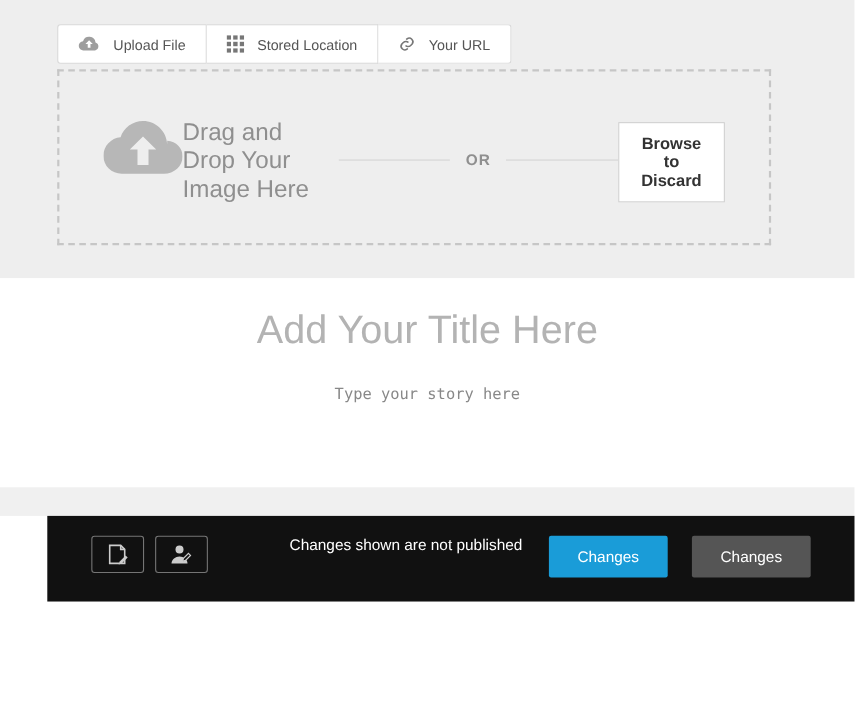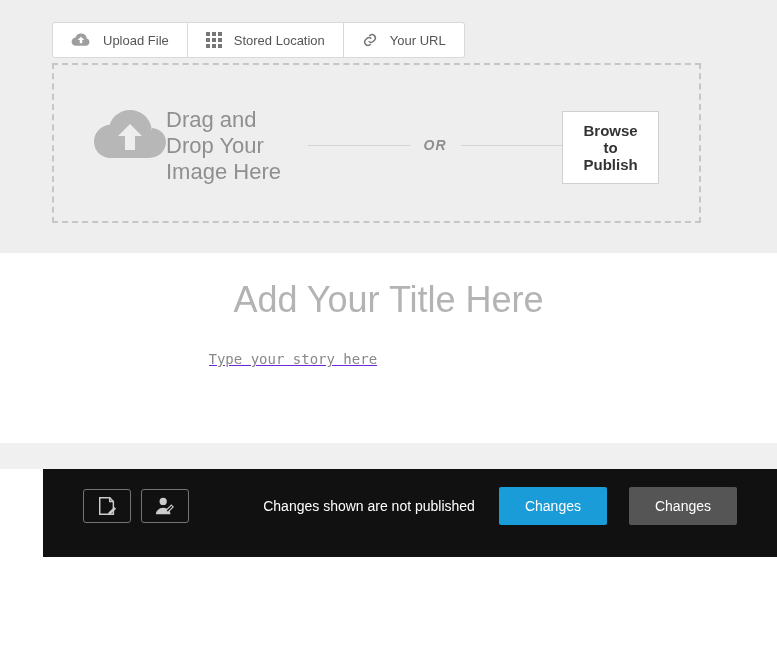--- a/index.html
+++ b/index.html
@@ -22,50 +22,50 @@
 .tab .ic { display: inline-flex; align-items: center; justify-content: center; }
 
 .dropzone {
   margin-top: 5px;
   border: 2px dashed #c6c6c6;
   padding: 24px 40px 36px 40px;
 }
 .dz-inner { display: flex; align-items: center; }
 .cloud-big { color: #b7b7b7; }
 .dz-text { margin-top: 18px; font-size: 22px; color: #8f8f8f; font-weight: 400; }
-.or-row { display: flex; align-items: center; width: 100%; margin-top: 16px; gap: 14px; font-style: italic; }
+.or-row { display: flex; align-items: center; width: 100%; margin-top: 16px; gap: 14px; }
 .or-line { flex: 1; height: 1px; background: #d4d4d4; }
 .or-label { font-size: 14px; letter-spacing: 1px; color: #8f8f8f; font-weight: 600; }
 .browse-btn {
   margin-top: 20px;
   background: #fff; border: 1px solid #d0d0d0;
   padding: 10px 18px; font-size: 15px; color: #333; font-weight: 600;
   cursor: pointer;
 }
 
 .editor-section { background: #fff; padding: 26px 52px 60px 52px; }
 .title-input {
   width: 100%; border: none; outline: none;
   text-align: center; font-size: 36px; font-weight: 400; color: #333;
 }
 .title-input::placeholder { color: #b3b3b3; }
 .title-wrap { text-align: center; font-size: 36px; font-weight: 400; color: #b3b3b3; margin-bottom: 30px; }
 .story-wrap { text-align: center; font-size: 14px; color: #666; }
 .story-input {
   width: 360px; border: none; outline: none; resize: none;
-  text-align: left; font-size: 14px; color: #6d28d9; margin: 0 auto; display: block; text-decoration: underline;
+  text-align: center; font-size: 14px; color: #7f1d1d; margin: 0 auto; display: block;
 }
 .story-input::placeholder { color: #888; }
 
 .spacer { height: 26px; background: #f0f0f0; }
 
 .footer {
   background: #111; color: #fff;
-  display: flex; align-items: center;
-  padding: 18px 40px 32px 40px;
+  display: flex; align-items: flex-start;
+  padding: 18px 40px 22px 40px;
   gap: 10px;
   margin-left: 43px;
 }
 .tool-btn {
   width: 48px; height: 34px;
   border: 1px solid #757575; border-radius: 3px;
   background: transparent;
   display: flex; align-items: center; justify-content: center;
   cursor: pointer;
 }
@@ -130,21 +130,21 @@
           <path fill="#b7b7b7" d="M58 22c0-.3 0-.6 0-.9C57.4 9.3 47.8 0 36 0 26.5 0 18.4 6.2 15.6 14.8 6.9 15.5 0 22.8 0 31.7 0 41 7.5 48 16.7 48H55c9.4 0 17-6.7 17-15.9 0-7.4-5.7-13.4-14-14.1Z"></path>
           <path fill="#eeeeee" d="M36 14l12 12h-7v14h-10V26h-7l12-12Z"></path>
         </svg>
       </span>
       <div class="dz-text">Drag and Drop Your Image Here</div>
       <div class="or-row">
         <span class="or-line"></span>
         <span class="or-label">OR</span>
         <span class="or-line"></span>
       </div>
-      <button class="browse-btn">Browse to Publish</button>
+      <button class="browse-btn">Browse to Discard</button>
     </div>
   </div>
 </div>
 
 <div class="editor-section">
   <div class="title-wrap">
     <input class="title-input" type="text" placeholder="Add Your Title Here" style="">
   </div>
   <div class="story-wrap">
     <textarea class="story-input" rows="2" placeholder="Type your story here" style=""></textarea>

